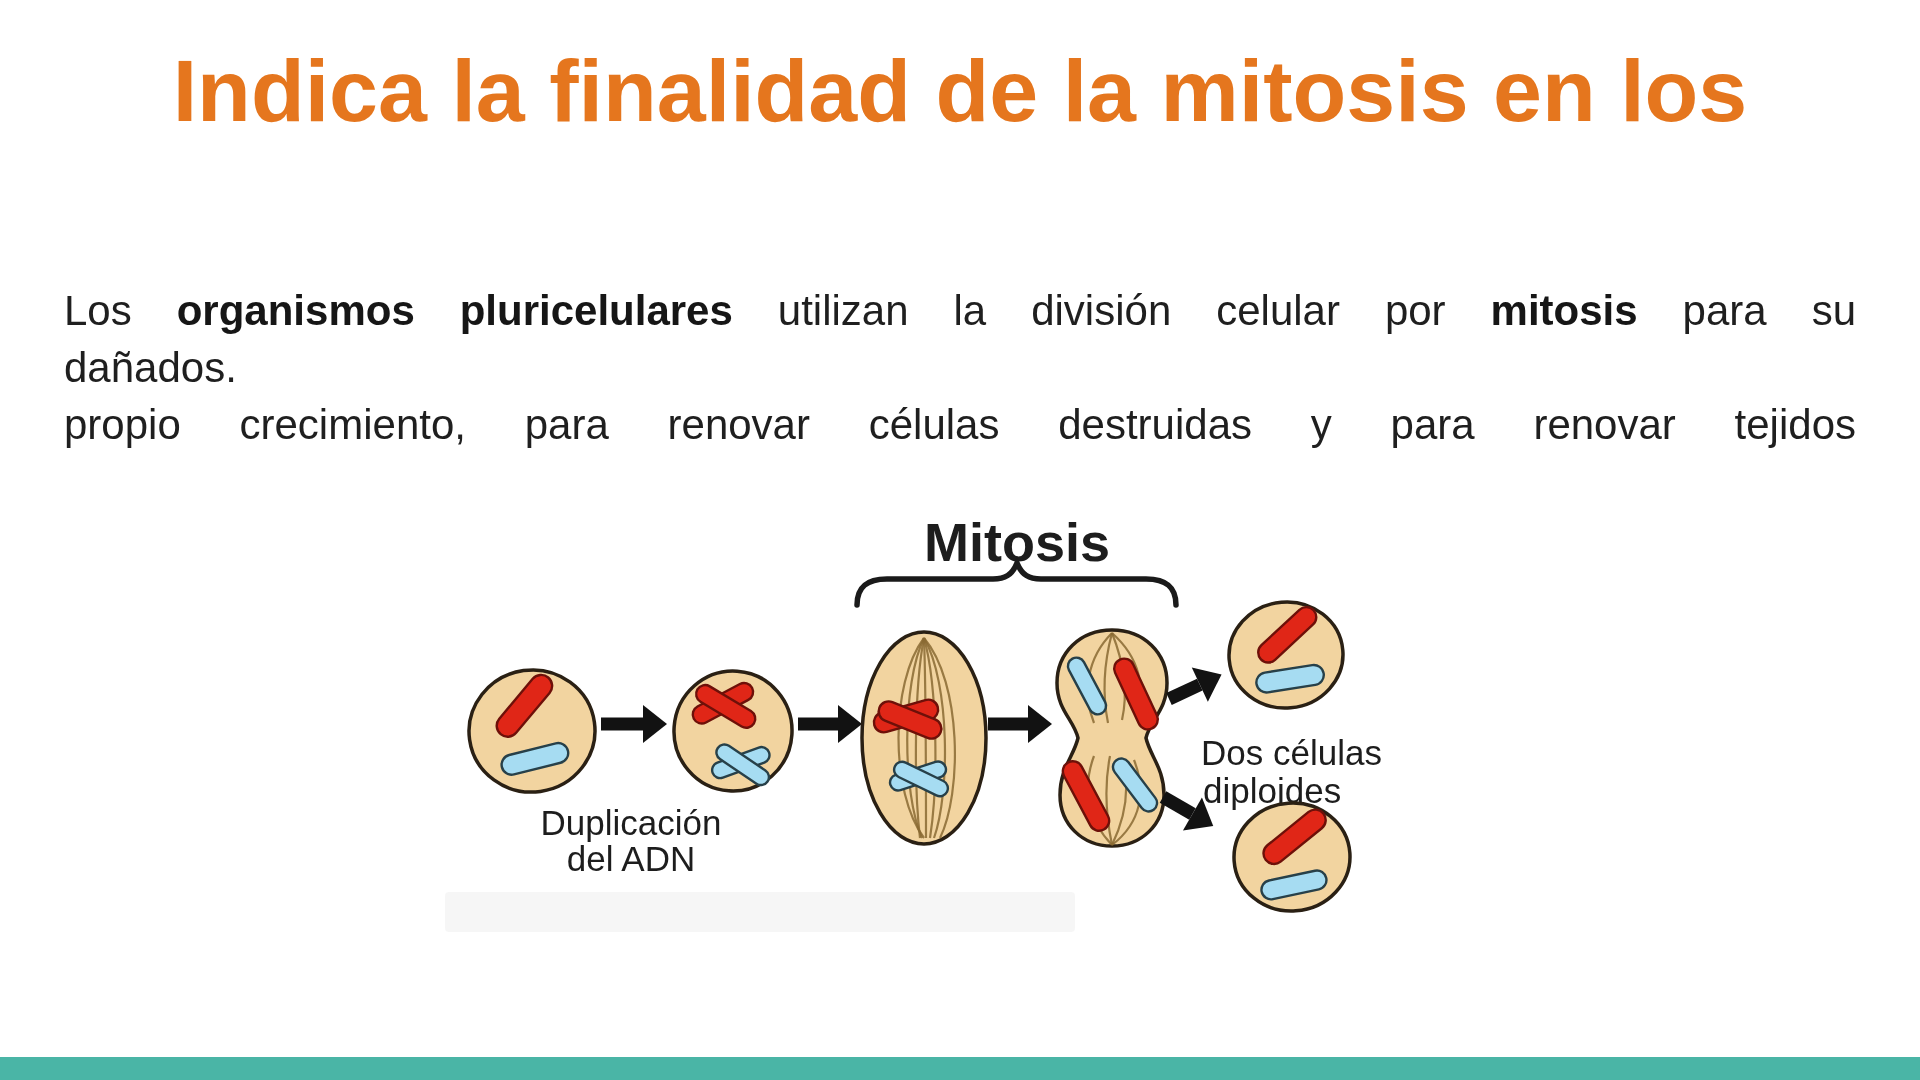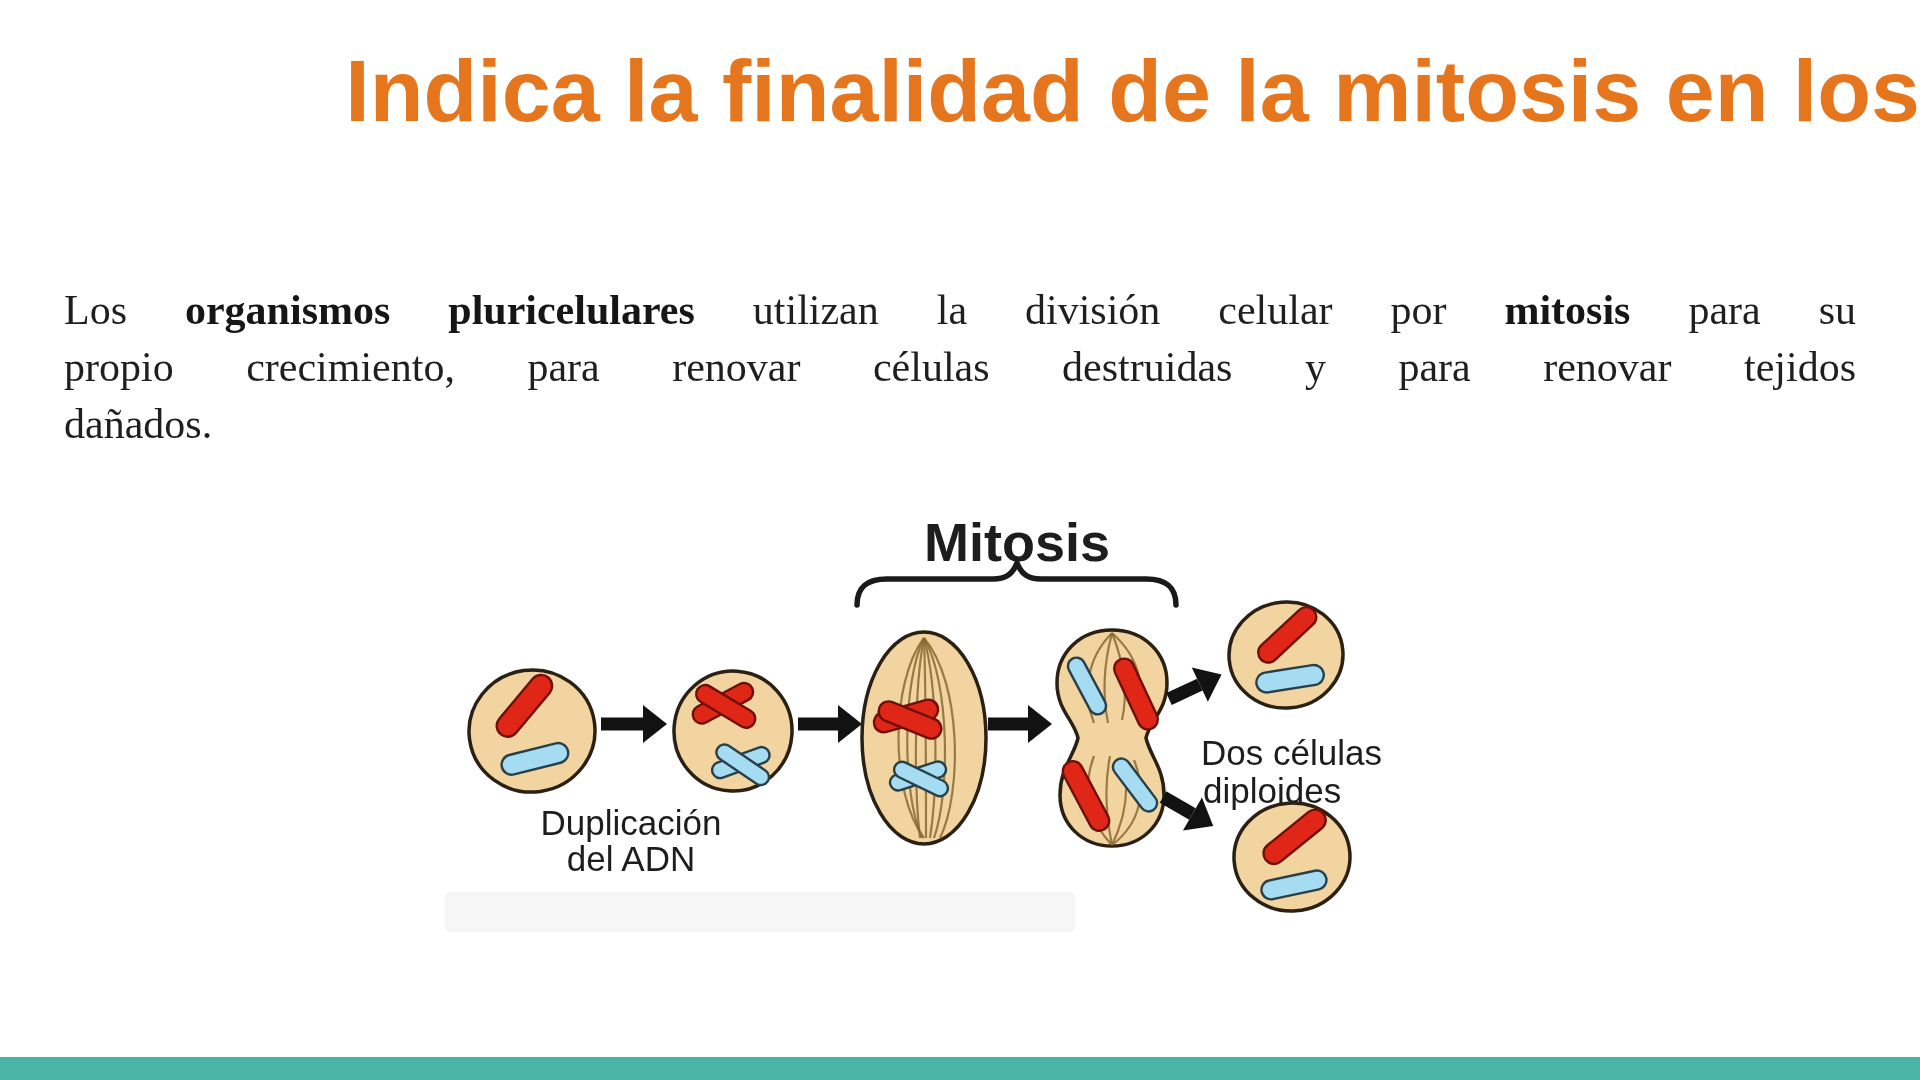--- a/index.html
+++ b/index.html
@@ -5,32 +5,32 @@
   * { margin: 0; padding: 0; box-sizing: border-box; }
   html, body { width: 1920px; height: 1080px; background: #ffffff; overflow: hidden; }
   .slide {
     position: relative; width: 1920px; height: 1080px; background: #ffffff;
     font-family: "Liberation Sans", sans-serif;
   }
 
   
   .title {
     position: absolute; top: 44px; left: 0; width: 100%;
-    text-align: right;
+    text-align: center;
     font-size: 88px; line-height: 94px; font-weight: 600;
     color: var(--title, #E5761E);
     letter-spacing: 0px;
   }
 
   
   .body-par {
     position: absolute; top: 282px; left: 64px; width: 1792px;
     font-size: 42px; line-height: 57px; color: var(--body-text, #1F1F1F);
   }
-  .body-line { text-align: justify; font-family: Liberation Serif, serif; }
+  .body-line { text-align: justify; }
   .body-line.just { text-align-last: justify; }
   .body-line .b { font-weight: 700; color: #161616; }
 
   
   .diagram {
     position: absolute; left: 455px; top: 505px; width: 945px; height: 420px;
   }
   .diagram svg { width: 100%; height: 100%; display: block; overflow: visible; }
 
   .cellbody { fill: var(--cell-fill, #F2D4A0); stroke: var(--cell-outline, #2A2014); stroke-width: 3.5; }
@@ -58,22 +58,22 @@
 <body>
 
 <div class="slide">
 
   <h1 class="title">
     <span>Indica la finalidad de la mitosis en los</span><br>
   </h1>
 
   <div class="body-par">
       <div class="body-line just"><span>Los </span><span class="b">organismos pluricelulares</span><span> utilizan la división celular por </span><span class="b">mitosis</span><span> para su</span></div>
+      <div class="body-line"><span>dañados.</span></div>
       <div class="body-line just"><span>propio crecimiento, para renovar células destruidas y para renovar tejidos</span></div>
-      <div class="body-line"><span>dañados.</span></div>
     </div>
 
   <div class="diagram">
     <svg viewBox="0 0 945 420">
 
       <text class="dlabel big" x="562" y="56" text-anchor="middle">Mitosis</text>
       <path class="brace" d="M 402 100 C 402 82, 412 74, 432 74 L 538 74 C 550 74, 557 70, 562 58 C 567 70, 574 74, 586 74 L 691 74 C 711 74, 721 82, 721 100"></path>
 
       <g transform="translate(77,226) rotate(-8)">
         <ellipse class="cellbody" cx="0" cy="0" rx="63" ry="61"></ellipse>

